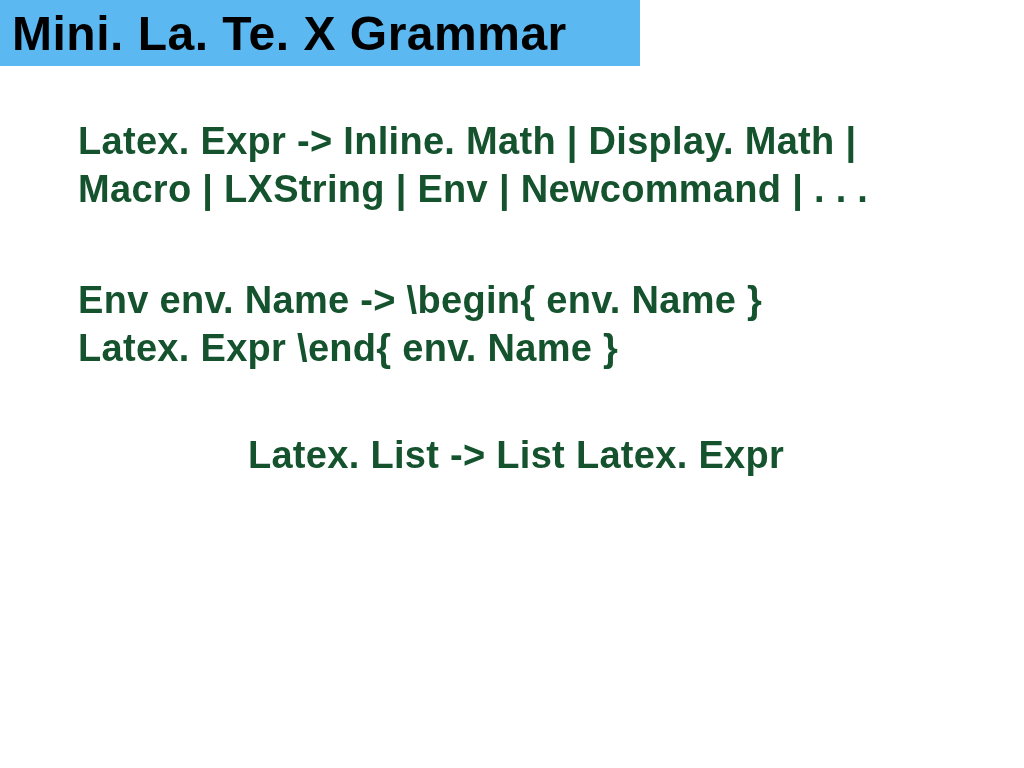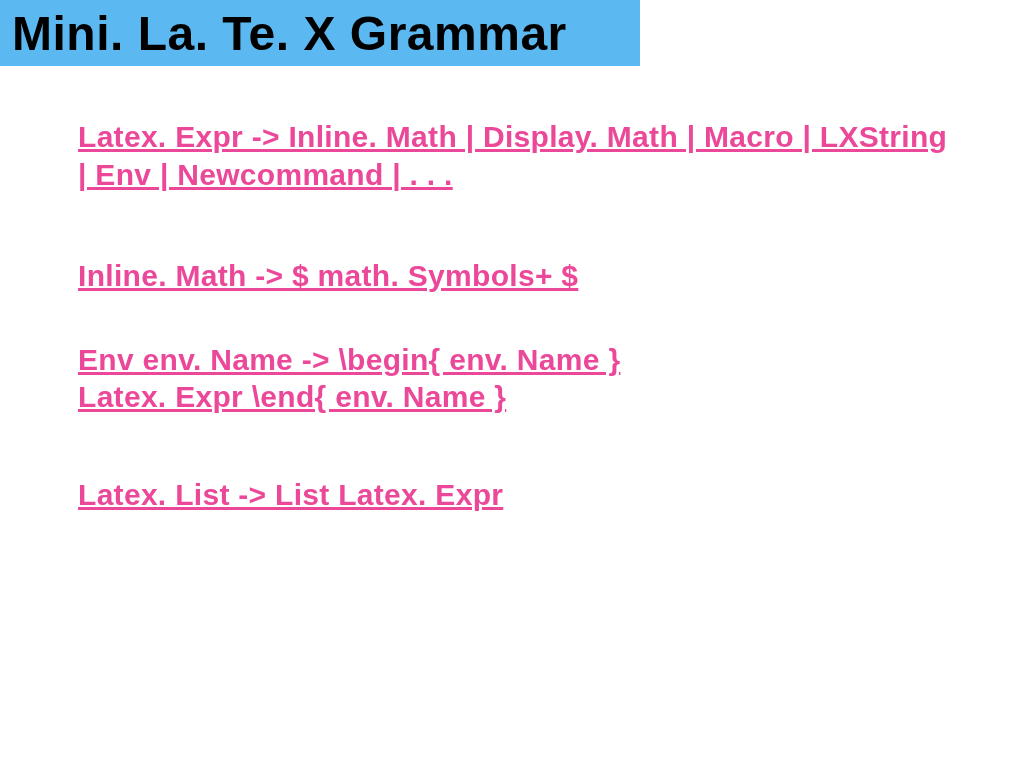--- a/index.html
+++ b/index.html
@@ -16,38 +16,36 @@
   .title-bar h1 {
     font-size: 48px;
     font-weight: 700;
     color: #000;
     letter-spacing: 0.5px;
   }
   .content {
     padding: 52px 70px 0 78px;
   }
   .rule {
-    font-size: 30px;
+    font-size: 38px;
     font-weight: 700;
-    color: #ec4899;
+    color: #14532d;
     line-height: 1.25;
     margin-bottom: 46px;
     letter-spacing: 0.3px;
-    text-decoration: underline;
   }
   .rule.first { margin-bottom: 64px; }
   .rule.multiline { margin-bottom: 60px; }
-  .rule:last-child { margin-bottom: 0; }
+  .rule:last-child { margin-bottom: 0; text-align: center; }
 </style>
 </head>
 <body>
 
 <div class="slide">
   <div class="title-bar">
     <h1>Mini. La. Te. X Grammar</h1>
   </div>
   <div class="content">
     <div class="rule first">Latex. Expr -&gt;  Inline. Math | Display. Math | Macro | LXString | Env | Newcommand | . . .</div>
-    <div class="rule">Inline. Math -&gt; $ math. Symbols+ $</div>
     <div class="rule multiline">Env env. Name -&gt; \begin{ env. Name }<br> Latex. Expr \end{ env. Name }</div>
     <div class="rule">Latex. List -&gt; List Latex. Expr</div>
   </div>
 </div>
 
 </body></html>

